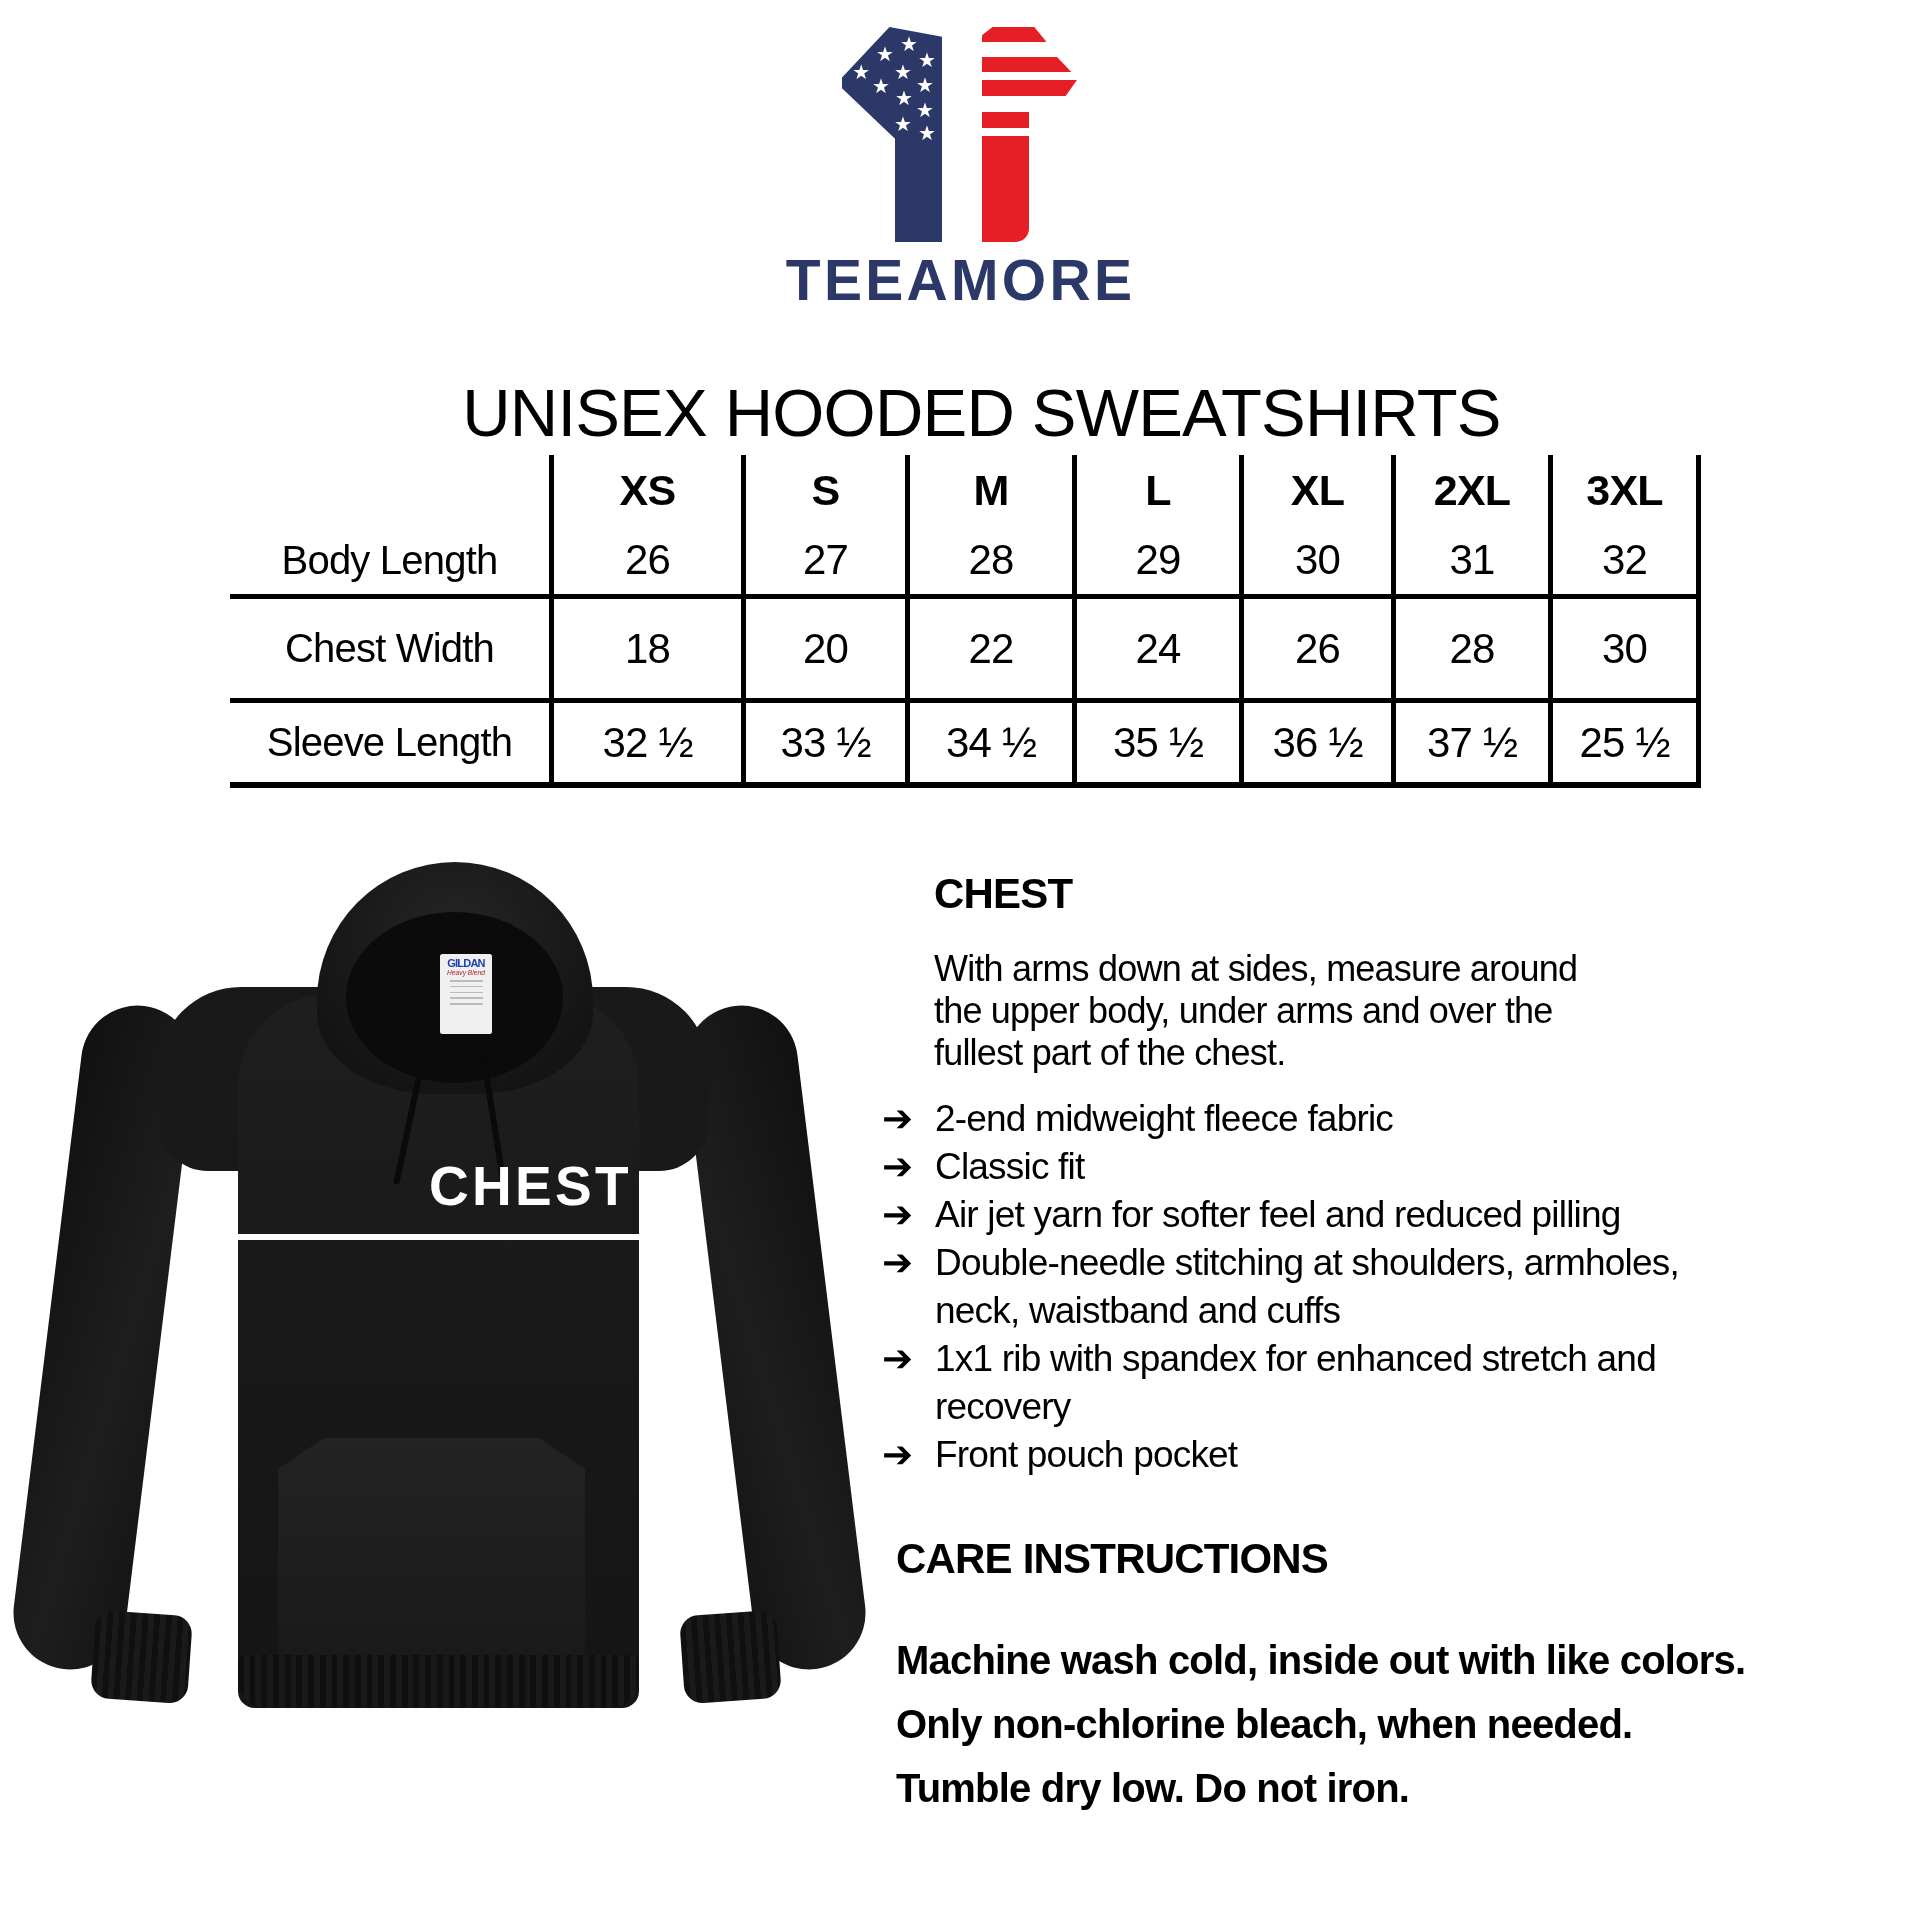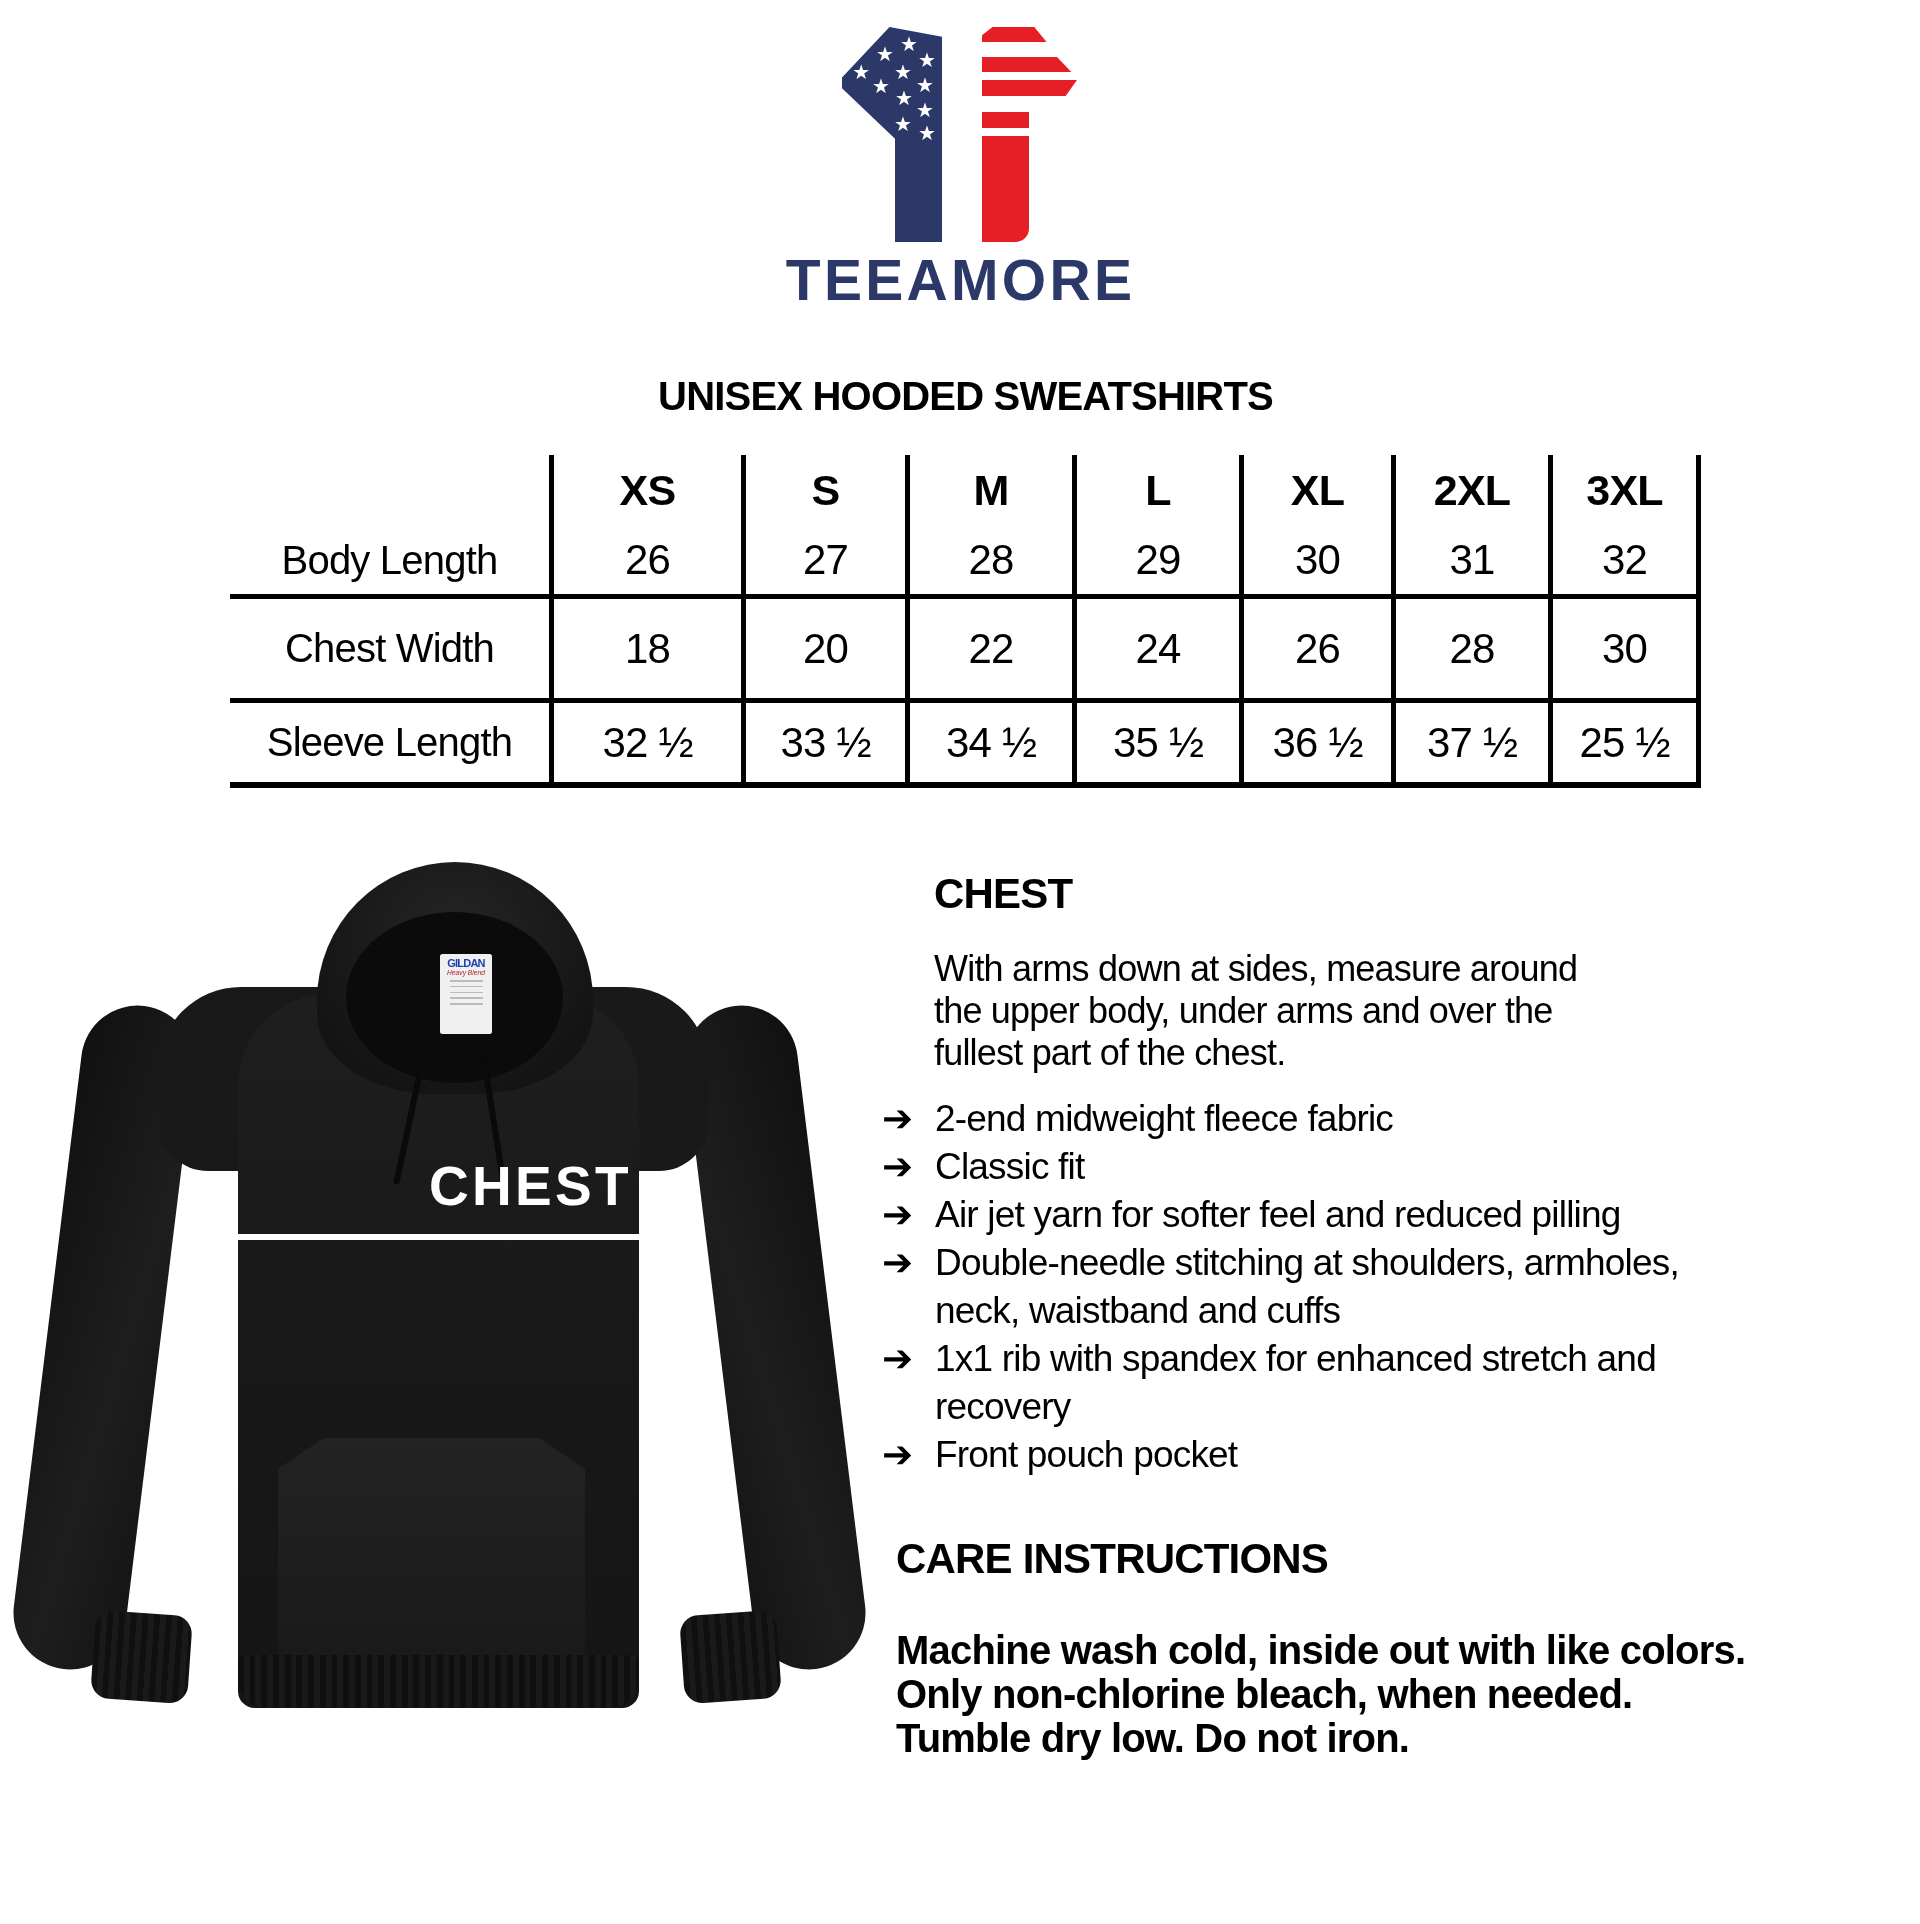--- a/index.html
+++ b/index.html
@@ -26,22 +26,22 @@
   .one-red .band{position:absolute;left:0;background:#e61e25;}
   .band1{top:0;width:100%;height:15px;clip-path:polygon(11% 0,55% 0,68% 100%,0 100%,0 55%);}
   .band2{top:30px;width:100%;height:15px;clip-path:polygon(0 0,79% 0,94% 100%,0 100%);}
   .band3{top:53px;width:100%;height:16px;clip-path:polygon(0 0,100% 0,88% 100%,0 100%);}
   .band4{top:85px;width:49%;height:16px;}
   .stem{top:109px;width:49%;height:106px;border-bottom-right-radius:13.4px;}
   .brand-name{position:absolute;left:785px;top:247px;width:351px;text-align:center;
     font-size:57px;font-weight:bold;color:#2c3968;letter-spacing:3.3px;}
 
   
-  .chart-title{position:absolute;left:230px;top:374px;width:1471px;text-align:center;
-    font-size:40px;font-weight:bold;letter-spacing:-0.8px;}
+  .chart-title{position:absolute;left:246px;top:374px;width:1471px;text-align:center;
+    font-size:67px;font-weight:normal;letter-spacing:-0.8px;}
 
   
   .size-table{position:absolute;left:230px;top:455px;display:grid;
     grid-template-columns:324px 192px 164px 167px 167px 152px 157px 148px;
     grid-template-rows:71px 73px 104px 85px;}
   .sc-cell{border-right:5px solid #000;display:flex;align-items:center;justify-content:center;
     font-size:42px;letter-spacing:-0.8px;}
   .sc-head{font-weight:bold;font-size:43px;}
   .sc-label{font-size:40px;}
   .rb .sc-cell{border-bottom:5.8px solid #000;}
@@ -94,21 +94,21 @@
   
   .rc-heading{position:absolute;font-size:42px;font-weight:bold;letter-spacing:-0.8px;}
   .chest-heading{left:934px;top:870px;}
   .measure-desc{position:absolute;left:934px;top:948px;font-size:36px;line-height:42px;
     white-space:pre-line;letter-spacing:-0.8px;}
   .features{position:absolute;left:882px;top:1095px;display:flex;flex-direction:column;}
   .feature{display:flex;align-items:flex-start;}
   .arrow{width:53px;font-size:37px;line-height:48px;flex:none;}
   .feature-text{font-size:37px;line-height:48px;white-space:pre-line;letter-spacing:-0.8px;}
   .care-heading{left:896px;top:1535px;text-align:center;}
-  .care-text{position:absolute;left:896px;top:1628px;font-size:40px;line-height:44px;
+  .care-text{position:absolute;left:896px;top:1628px;font-size:40px;line-height:64px;
     font-weight:bold;white-space:pre-line;letter-spacing:-0.8px;}
 </style>
 </head>
 <body>
 
 <div class="page">
 
   <div class="logo">
     <div class="one-blue">
       <span class="star">★</span>

